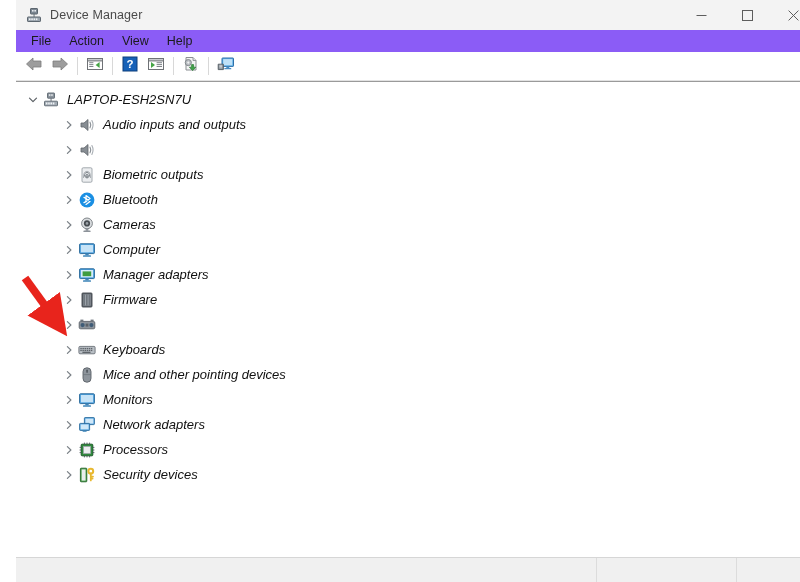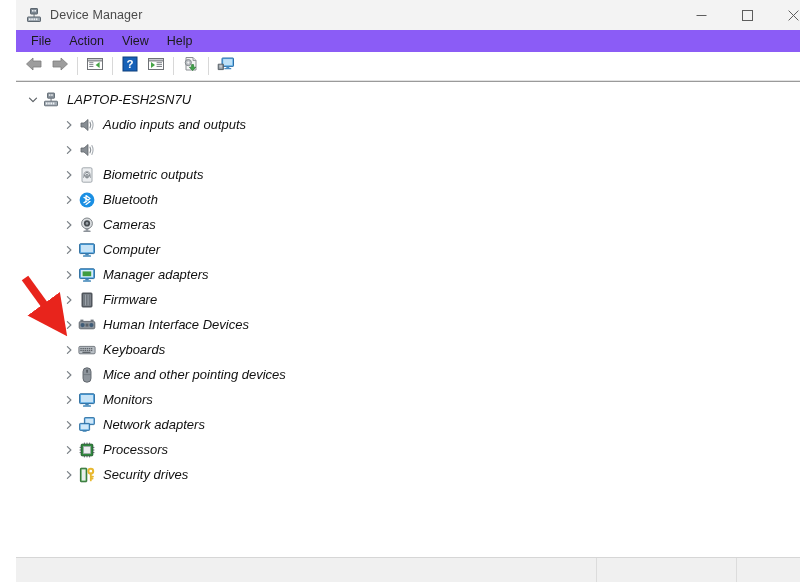--- a/index.html
+++ b/index.html
@@ -431,21 +431,20 @@
           <span class="node-icon">
             <svg width="18" height="18" viewBox="0 0 18 18">
               <rect x="1.2" y="5.4" width="15.6" height="7.4" rx="1.4" fill="#8d949b" stroke="#5b6168" stroke-width="0.9"></rect>
               <circle cx="4.6" cy="9.1" r="2.1" fill="#3f5c77"></circle>
               <circle cx="13.4" cy="9.1" r="2.1" fill="#3f5c77"></circle>
               <rect x="7.6" y="7.6" width="2.8" height="3" fill="#5b6168"></rect>
               <rect x="2.4" y="3.6" width="3" height="1.8" fill="#6f767d"></rect>
               <rect x="12.6" y="3.6" width="3" height="1.8" fill="#6f767d"></rect>
             </svg>
           </span>
-          <span class="node-label">Human Interface Devices</span>
         </div>
         <div class="node child">
           <span class="twisty">
             <svg width="10" height="10" viewBox="0 0 10 10">
               <path d="M3.4 1.6 L6.9 5 L3.4 8.4" fill="none" stroke="#7a8086" stroke-width="1.2" stroke-linecap="round" stroke-linejoin="round"></path>
             </svg>
           </span>
           <span class="node-icon">
             <svg width="18" height="18" viewBox="0 0 18 18">
               <rect x="0.9" y="5.4" width="16.2" height="7.4" rx="1.1" fill="#b9bfc5" stroke="#6b7178" stroke-width="0.9"></rect>
@@ -551,21 +550,21 @@
             </svg>
           </span>
           <span class="node-icon">
             <svg width="18" height="18" viewBox="0 0 18 18">
               <rect x="2.4" y="2.2" width="6.4" height="13.6" rx="0.7" fill="#3f9c3f" stroke="#24632a" stroke-width="0.9"></rect>
               <rect x="3.6" y="3.4" width="4" height="11.2" fill="#e9edef"></rect>
               <circle cx="12.8" cy="5.2" r="2.4" fill="none" stroke="#e8b830" stroke-width="2"></circle>
               <path d="M12.8 7.4 L12.8 14.4 M12.8 10.6 L15 10.6 M12.8 12.6 L14.6 12.6" stroke="#e8b830" stroke-width="1.8" stroke-linecap="round"></path>
             </svg>
           </span>
-          <span class="node-label">Security drives</span>
+          <span class="node-label">Security devices</span>
         </div>
       </div>
 
     <svg class="annot-arrow" viewBox="0 0 800 582">
       <defs>
         <marker id="redhead" markerWidth="5" markerHeight="5" refX="2.2" refY="2.5" orient="auto">
           <path d="M0,0 L5,2.5 L0,5 z" fill="#e8241c"></path>
         </marker>
       </defs>
       <line x1="9" y1="196" x2="38" y2="236" stroke="#e8241c" stroke-width="8" marker-end="url(#redhead)" stroke-linecap="butt"></line>

